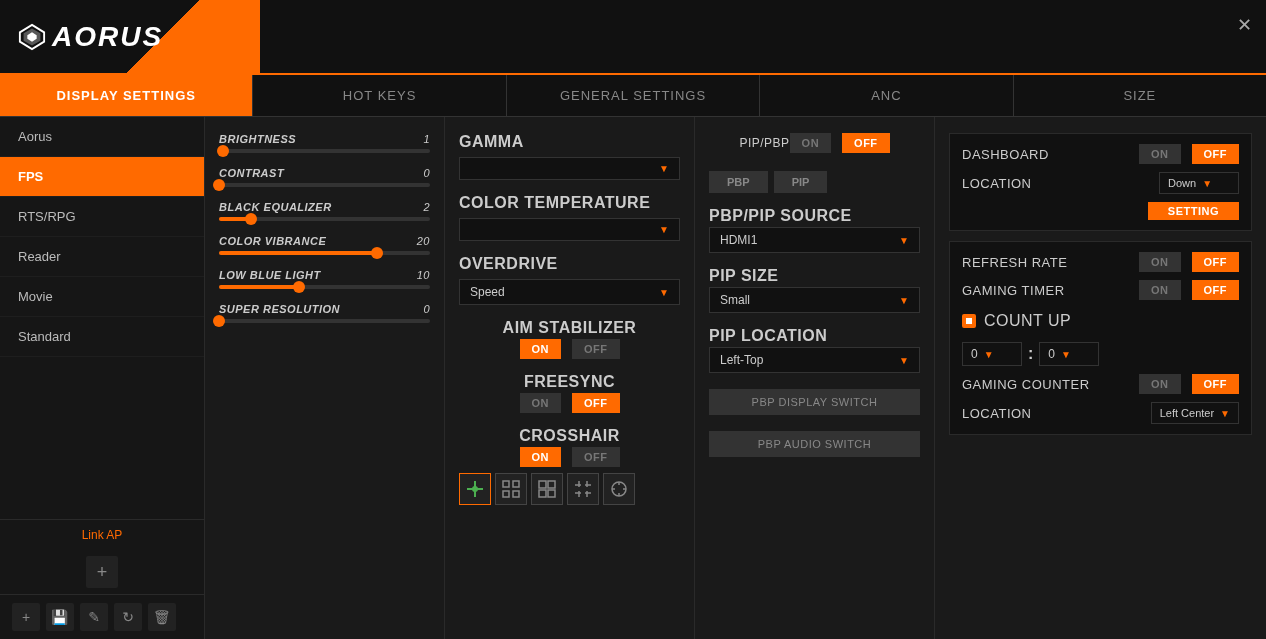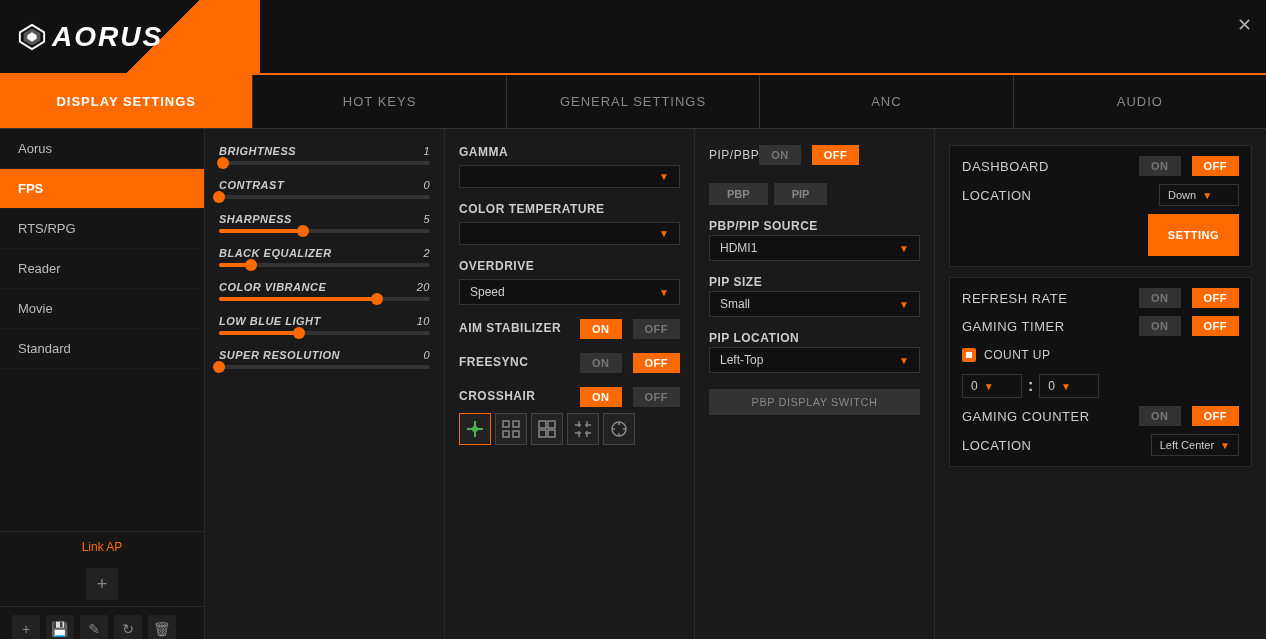--- a/index.html
+++ b/index.html
@@ -54,21 +54,21 @@
       font-size: 18px;
       cursor: pointer;
       background: none;
       border: none;
       color: #aaa;
     }
 
     
     .nav-bar {
       background: #111;
-      height: 54px;
+      height: 42px;
       display: flex;
       align-items: stretch;
       border-bottom: 1px solid #333;
     }
     .nav-item {
       flex: 1;
       display: flex;
       align-items: center;
       justify-content: center;
       color: #888;
@@ -222,21 +222,21 @@
       display: flex;
       flex-direction: column;
       gap: 14px;
     }
     .select-row {
       display: flex;
       flex-direction: column;
       gap: 4px;
     }
     .section-label {
-      font-size: 12px;
+      font-size: 16px;
       color: #ccc;
       letter-spacing: 0.5px;
       text-transform: uppercase;
       font-weight: bold;
       margin-bottom: 2px;
     }
     .select-box {
       background: #111;
       border: 1px solid #333;
       color: #ccc;
@@ -245,21 +245,22 @@
       display: flex;
       align-items: center;
       justify-content: space-between;
       cursor: pointer;
       width: 100%;
     }
     .dropdown-arrow { color: #ff6a00; font-size: 10px; }
     .toggle-row {
       display: flex;
       align-items: center;
-      justify-content: space-between;
+      justify-content: flex-end;
+      flex-direction: column;
     }
     .toggle-group {
       display: flex;
       gap: 11px;
     }
     .toggle-btn {
       padding: 4px 12px;
       font-size: 11px;
       border: none;
       cursor: pointer;
@@ -297,21 +298,21 @@
       background: #1a1a1a;
       border-right: 1px solid #2a2a2a;
       padding: 16px 14px;
       display: flex;
       flex-direction: column;
       gap: 14px;
     }
     .pip-row {
       display: flex;
       align-items: center;
-      justify-content: flex-start;
+      justify-content: center;
     }
     .pip-label { font-size: 12px; color: #ccc; text-transform: uppercase; letter-spacing: 0.5px; }
     .pip-buttons {
       display: flex;
       gap: 6px;
       margin-top: 4px;
     }
     .pip-btn {
       padding: 5px 18px;
       background: #333;
@@ -361,21 +362,21 @@
       justify-content: space-between;
     }
     .right-label {
       font-size: 13px;
       color: #ccc;
       text-transform: uppercase;
       letter-spacing: 0.5px;
       font-weight: normal;
     }
     .setting-btn {
-      padding: 15px 20px;
+      padding: 3px 20px;
       background: #ff6a00;
       border: none;
       color: white;
       font-size: 11px;
       font-weight: bold;
       cursor: pointer;
       letter-spacing: 0.5px;
       align-self: flex-end;
     }
     .location-select {
@@ -405,21 +406,21 @@
       display: flex;
       align-items: center;
       justify-content: center;
       cursor: pointer;
     }
     .timer-radio.active {
       background: #ff6a00;
       border-color: #ff6a00;
     }
     .timer-label {
-      font-size: 12px;
+      font-size: 16px;
       color: #ccc;
       text-transform: uppercase;
       letter-spacing: 0.5px;
     }
     .timer-inputs {
       display: flex;
       align-items: center;
       gap: 6px;
     }
     .timer-select {
@@ -451,21 +452,21 @@
     </div>
   </div>
   <button class="close-btn">✕</button>
 </div>
 
 <div class="nav-bar">
   <div class="nav-item active">DISPLAY SETTINGS</div>
   <div class="nav-item">HOT KEYS</div>
   <div class="nav-item">GENERAL SETTINGS</div>
   <div class="nav-item">ANC</div>
-  <div class="nav-item">AUDIO</div>
+  <div class="nav-item">SIZE</div>
 </div>
 
 <div class="main-content">
 
   <div class="sidebar">
     <div class="sidebar-item">Aorus</div>
     <div class="sidebar-item active">FPS</div>
     <div class="sidebar-item">RTS/RPG</div>
     <div class="sidebar-item">Reader</div>
     <div class="sidebar-item">Movie</div>
@@ -504,30 +505,20 @@
         <div class="slider-label-row">
           <span class="slider-label">CONTRAST</span>
           <span class="slider-value">0</span>
         </div>
         <div class="slider-track">
           <div class="slider-fill" style="width:0%;"></div>
           <div class="slider-thumb" style="left:0%;"></div>
         </div>
       </div>
 
-      <div class="slider-row">
-        <div class="slider-label-row">
-          <span class="slider-label">SHARPNESS</span>
-          <span class="slider-value">5</span>
-        </div>
-        <div class="slider-track">
-          <div class="slider-fill" style="width:40%;"></div>
-          <div class="slider-thumb" style="left:40%;"></div>
-        </div>
-      </div>
 
       <div class="slider-row">
         <div class="slider-label-row">
           <span class="slider-label">BLACK EQUALIZER</span>
           <span class="slider-value">2</span>
         </div>
         <div class="slider-track">
           <div class="slider-fill" style="width:15%;"></div>
           <div class="slider-thumb" style="left:15%;"></div>
         </div>
@@ -700,20 +691,21 @@
 
       <div>
         <div class="section-label">PIP LOCATION</div>
         <div class="wide-select">
           <span>Left-Top</span>
           <span class="dropdown-arrow">▼</span>
         </div>
       </div>
 
       <button class="pbp-btn">PBP DISPLAY SWITCH</button>
+      <button class="pbp-btn">PBP AUDIO SWITCH</button>
 
     </div>
 
     <div class="panel-right">
 
       <div style="background:#111;border:1px solid #2a2a2a;padding:10px 12px;display:flex;flex-direction:column;gap:8px;">
         <div class="right-row">
           <span class="right-label">DASHBOARD</span>
           <div class="toggle-group">
             <button class="toggle-btn inactive">ON</button>

